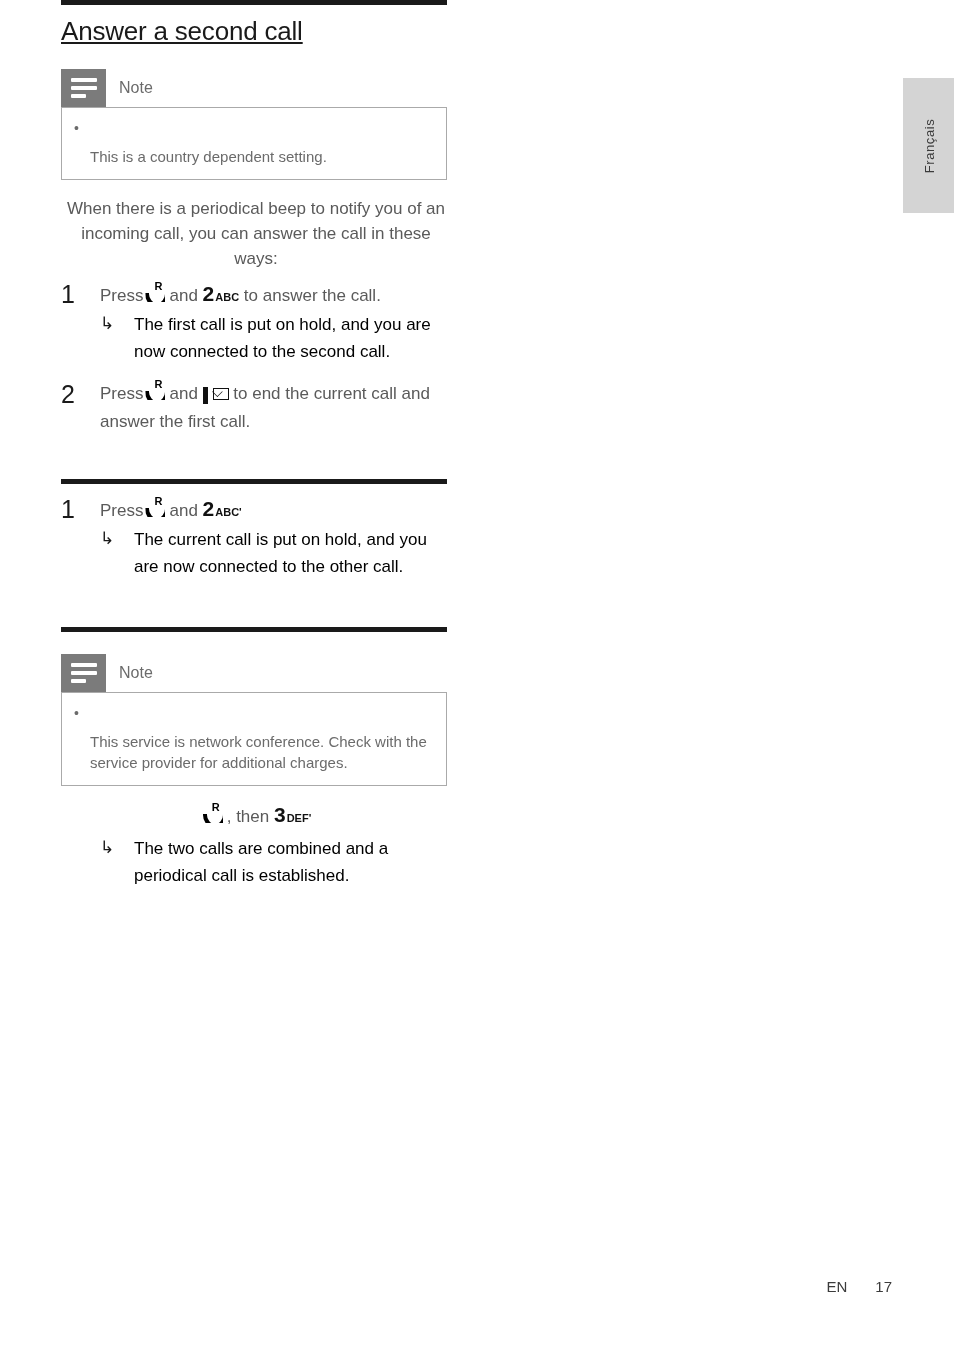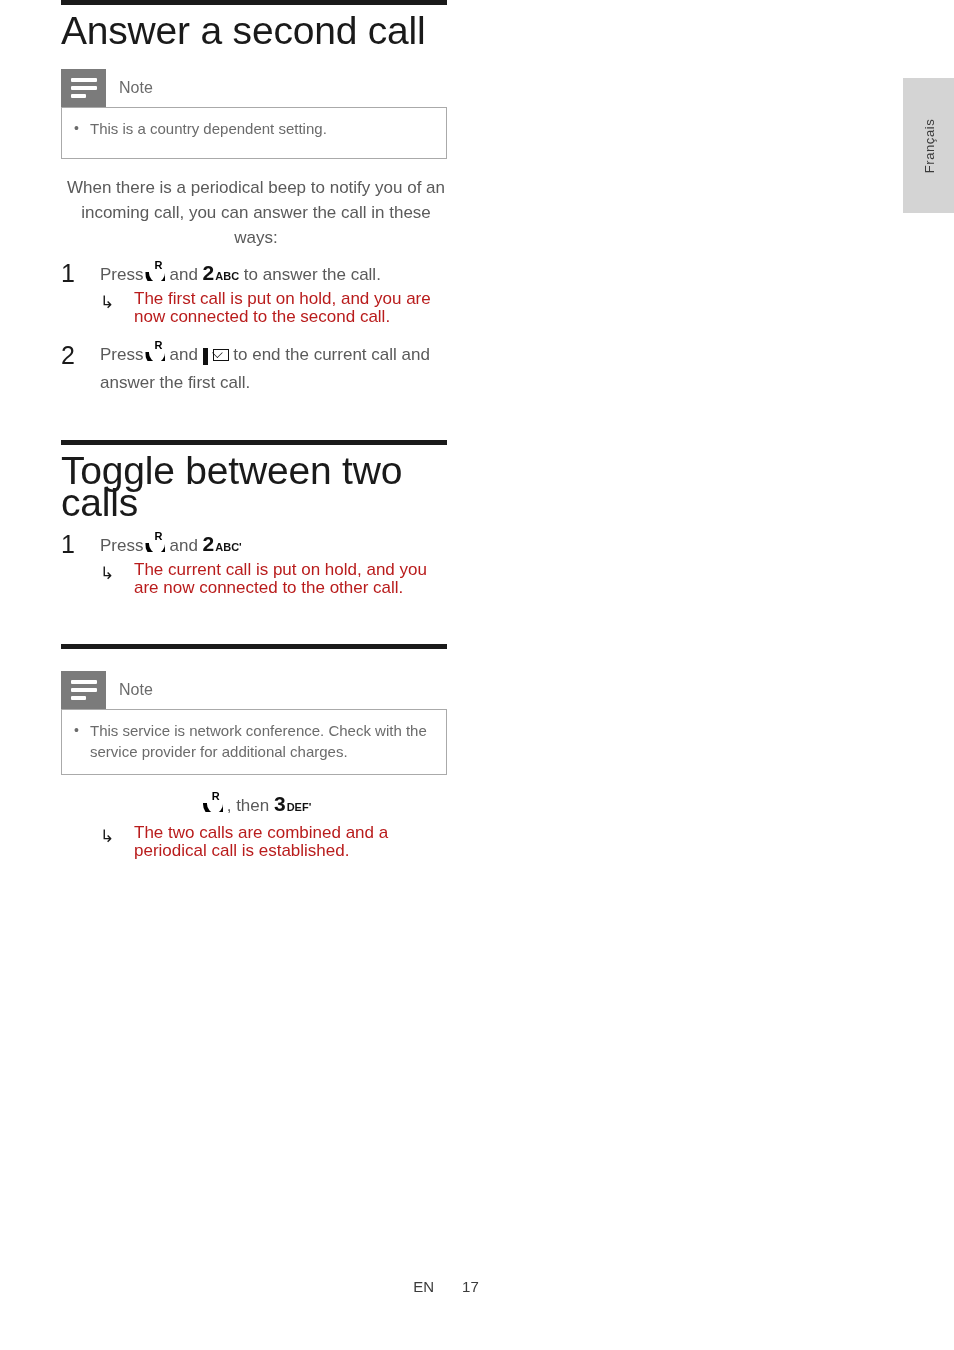--- a/index.html
+++ b/index.html
@@ -48,25 +48,26 @@
   
   .section { margin: 0; }
   .rule {
     height: 5px;
     background: #1a1a1a;
     width: 386px;
   }
   h1.heading {
     font-family: "Liberation Sans", sans-serif;
     font-weight: normal;
-    font-size: 39px;
+    font-size: 26px;
     line-height: 32px;
     color: #1a1a1a;
     margin: 10px 0 0 0;
     letter-spacing: -0.2px;
+    text-decoration: underline;
   }
 
   
   .note-wrap { margin-top: 22px; width: 386px; }
   .note-head {
     display: flex;
     align-items: center;
     height: 38px;
   }
   .note-icon {
@@ -108,21 +109,21 @@
     font-size: 15px;
     line-height: 21px;
     color: #6b6b6b;
   }
   .note-bullet {
     flex: 0 0 auto;
     width: 16px;
     font-size: 14px;
     line-height: 21px;
   }
-  .note-text { flex: 1 1 auto; }
+  .note-text { flex: 1 1 auto; margin-top: 28px; }
 
   
   p.para {
     font-size: 17px;
     line-height: 25px;
     color: #5a5a5a;
     margin: 16px 0 0 0;
     text-align: center;
   }
 
@@ -153,22 +154,22 @@
   .sub-arrow {
     flex: 0 0 auto;
     width: 34px;
     font-size: 17px;
     line-height: 25px;
     color: #1a1a1a;
   }
   .sub-text {
     flex: 1 1 auto;
     font-size: 17px;
-    line-height: 18px;
-    color: #b91c1c;
+    line-height: 27px;
+    color: #000000;
   }
 
   
   .key {
     display: inline-block;
     vertical-align: baseline;
     white-space: nowrap;
   }
   
   .key-r {
@@ -259,21 +260,21 @@
     transform: rotate(45deg) scale(0.62);
     transform-origin: 6px 0px;
   }
 
   
   .footer {
     position: absolute;
     left: 0;
     top: 1278px;
     width: 954px;
-    text-align: center;
+    text-align: right;
     padding-right: 62px;
     box-sizing: border-box;
     font-size: 15px;
     color: #3b3b3b;
   }
   .footer .en { margin-right: 28px; }
   .footer .pg { color: #3b3b3b; }
 </style>
 </head>
 <body>
@@ -327,21 +328,20 @@
         <div class="step-body">
           <div class="step-line"><span>Press</span><span class="key key-r"><span class="r-letter">R</span><span class="handset"></span></span><span>and</span> <span class="key-end"><span class="bar"></span><span class="env"></span></span> <span>to end the current call and answer the first call.</span></div>
         </div>
       </div>
 
     </div>
   </div>
 
   <div class="section" style="margin-top:44px;">
     <div class="rule"></div>
-    <h1 class="heading">Toggle between two calls</h1>
 
     <div class="steps" style="margin-top:12px;">
       <div class="step">
         <div class="step-num">1</div>
         <div class="step-body">
           <div class="step-line"><span>Press</span><span class="key key-r"><span class="r-letter">R</span><span class="handset"></span></span><span>and</span> <span class="key-digit">2</span><span class="key-sub">ABC'</span></div>
           <div class="substep">
             <span class="sub-arrow">↳</span>
             <span class="sub-text">The current call is put on hold, and you are now connected to the other call.</span>
           </div>

